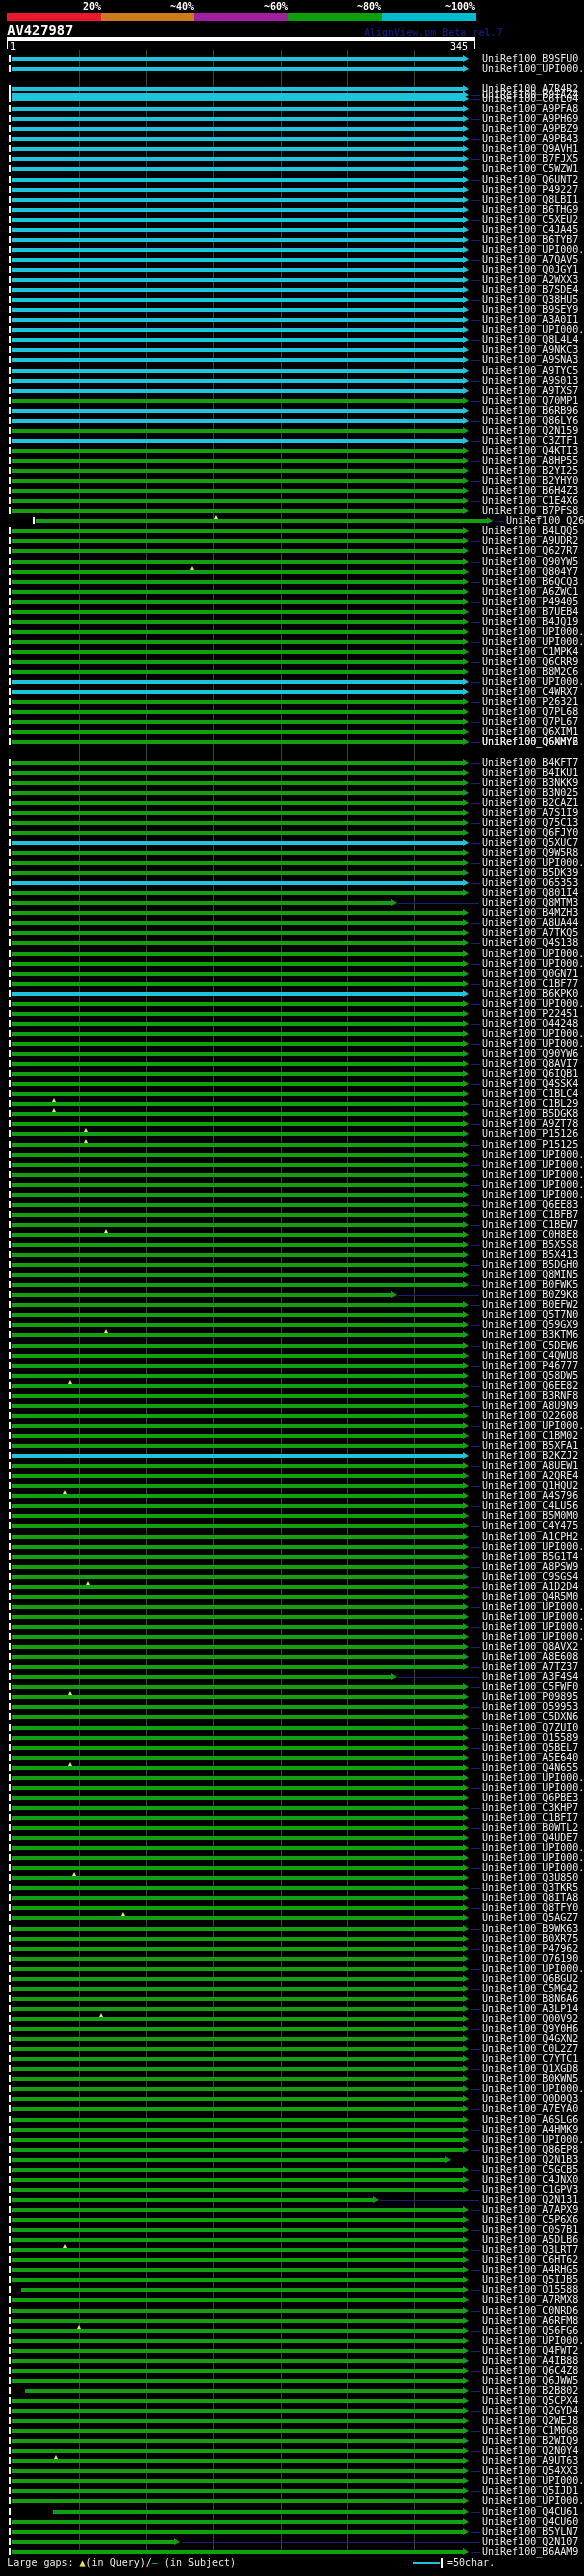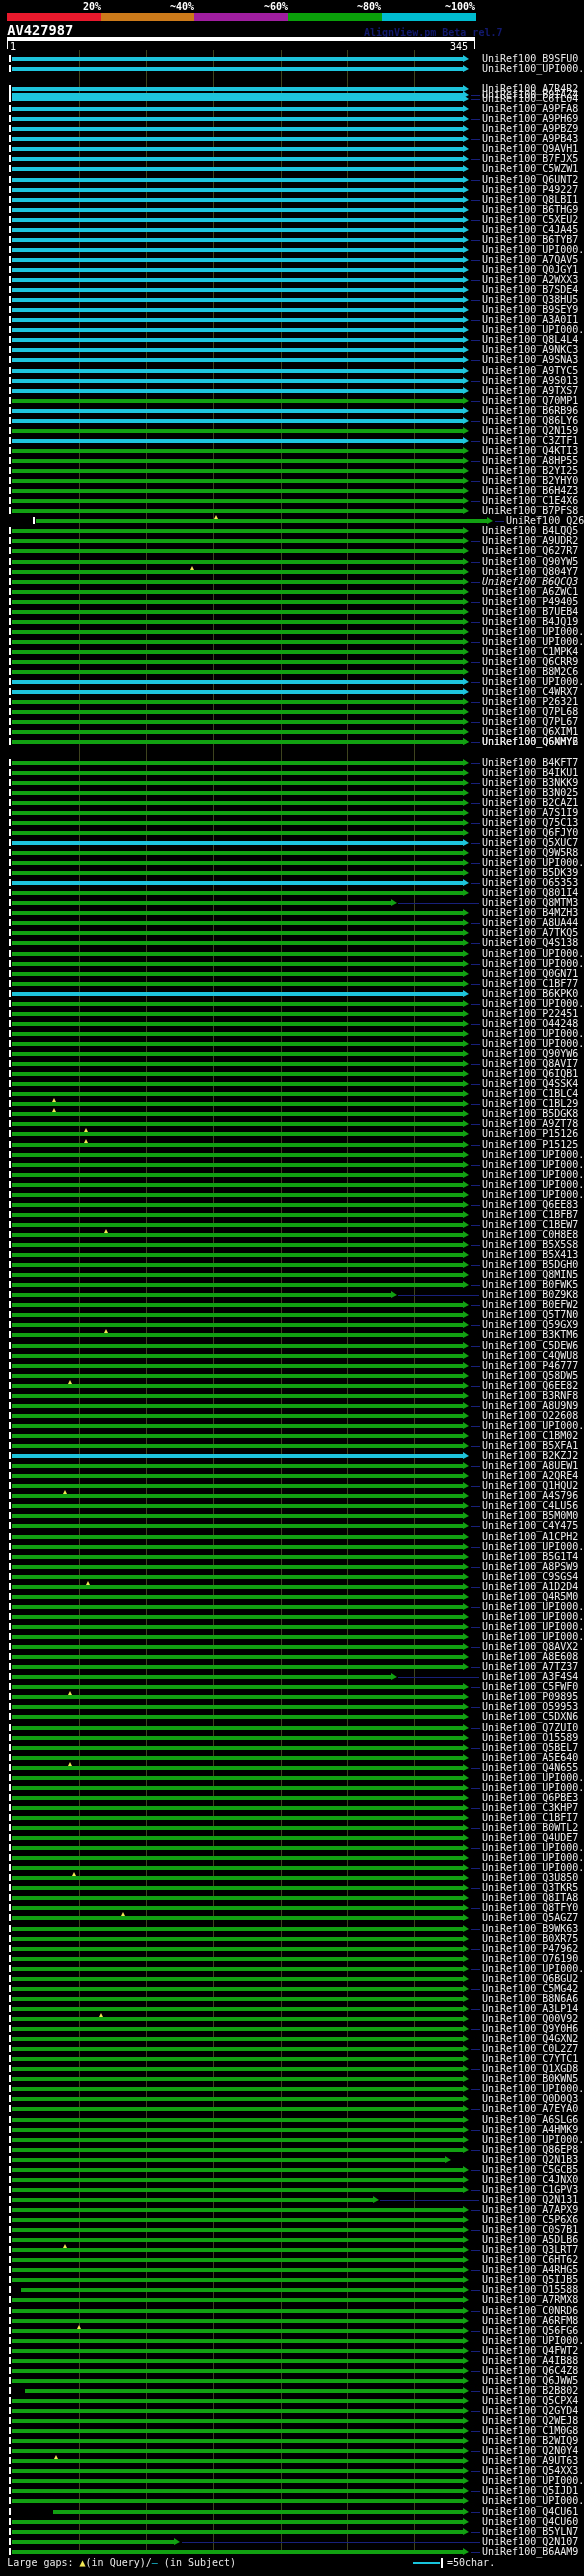--- a/index.html
+++ b/index.html
@@ -396,21 +396,21 @@
         <div class="connector" style="left: 471px; width: 9.1px;"></div>
         <div class="hit-label">UniRef100_Q90YW5</div>
       </div>
       <div class="row" title="UniRef100_Q804Y7" style="top: 567px;">
         <div class="row-tick"></div>
         <div class="bar" style="left: 12px; width: 451px; background: rgb(18, 160, 18);"></div>
         <div class="arrow" style="left: 463px; border-left: 6.4px solid rgb(18, 160, 18);"></div>
         <div class="gap-marker" style="left: 190px;"></div>
         <div class="hit-label">UniRef100_Q804Y7</div>
       </div>
-      <div class="row" title="UniRef100_B6QCQ3" style="top: 577px; font-style: italic;">
+      <div class="row" title="UniRef100_B6QCQ3" style="top: 577px;">
         <div class="row-tick"></div>
         <div class="bar" style="left: 12px; width: 451px; background: rgb(18, 160, 18);"></div>
         <div class="arrow" style="left: 463px; border-left: 6.4px solid rgb(18, 160, 18);"></div>
         <div class="connector" style="left: 471px; width: 9.1px;"></div>
         <div class="hit-label">UniRef100_B6QCQ3</div>
       </div>
       <div class="row" title="UniRef100_A6ZWC1" style="top: 587px;">
         <div class="row-tick"></div>
         <div class="bar" style="left: 12px; width: 451px; background: rgb(18, 160, 18);"></div>
         <div class="arrow" style="left: 463px; border-left: 6.4px solid rgb(18, 160, 18);"></div>

